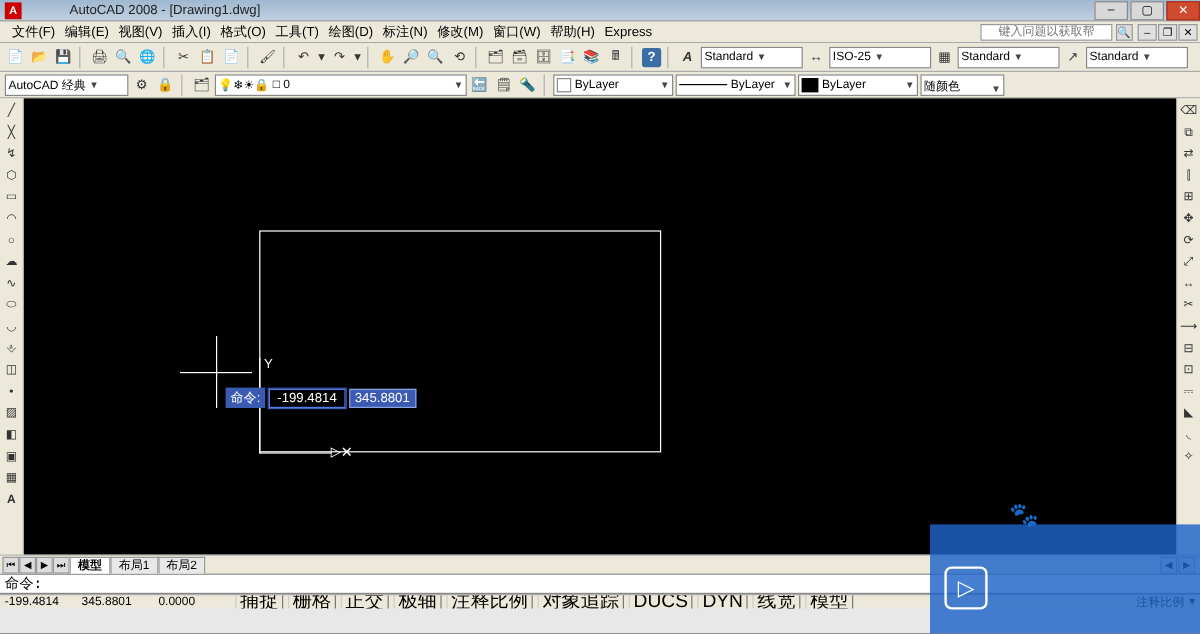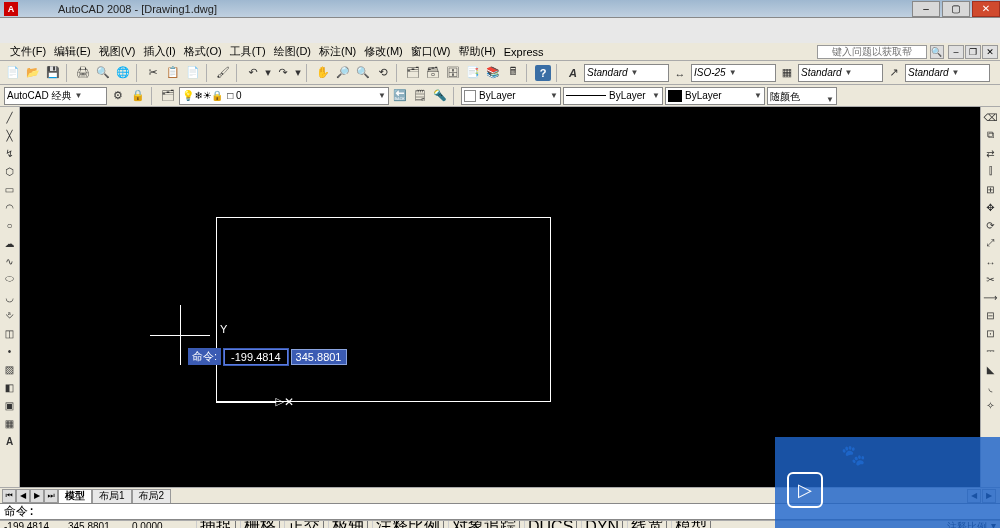--- a/index.html
+++ b/index.html
@@ -7,41 +7,41 @@
   
   
   .titlebar { height: 18px; background: linear-gradient(#9fb8d0, #c0d0e0); display: flex; align-items: center; padding-left: 4px; border-bottom: 1px solid #888; }
   .titlebar .logo { width: 14px; height: 14px; background: #c00; color: #fff; font-size: 9px; display: flex; align-items: center; justify-content: center; margin-right: 4px; font-weight: bold; }
   .titlebar .title { flex: 1; font-size: 11px; color: #222; margin-left: 36px; }
   .titlebar .winbtns { display: flex; }
   .winbtn { width: 28px; height: 16px; border: 1px solid #888; background: #d8d8d8; display: flex; align-items: center; justify-content: center; font-size: 10px; margin-left: 2px; }
   .winbtn.close { background: #d04a2e; color: #fff; border-color: #a03020; }
   
   
-  .menubar { height: 18px; background: #ece8da; display: flex; align-items: center; border-bottom: 1px solid #aaa; padding-left: 6px; margin-top: 25px; }
+  .menubar { height: 18px; background: #ece8da; display: flex; align-items: center; border-bottom: 1px solid #aaa; padding-left: 6px; }
   .menubar .menuitem { padding: 0 4px; font-size: 11px; cursor: default; }
   .menubar .help-search { margin-left: auto; display: flex; align-items: center; gap: 3px; padding-right: 4px; }
   .menubar .help-search input { width: 110px; height: 14px; font-size: 10px; border: 1px solid #999; padding: 0 14px; }
   .menubar .help-search .sbox { width: 14px; height: 14px; border: 1px solid #999; background: #ddd; display:flex;align-items:center;justify-content:center;font-size:9px; }
   .menubar .doc-btns { display: flex; gap: 1px; padding-right: 2px; }
   .doc-btn { width: 16px; height: 14px; border: 1px solid #999; background: #e0e0e0; display:flex;align-items:center;justify-content:center;font-size:9px; }
   
   
   .toolbar-row { height: 24px; background: #ece8da; border-bottom: 1px solid #aaa; display: flex; align-items: center; padding: 0 4px; gap: 2px; }
   .tbtn { width: 18px; height: 18px; border: 1px solid transparent; display: flex; align-items: center; justify-content: center; font-size: 11px; color: #333; }
   .tsep { width: 4px; height: 18px; border-left: 1px solid #b0b0b0; margin: 0 2px; }
   .tdrop { height: 18px; border: 1px solid #888; background: #fff; font-size: 10px; padding: 0 2px; display: flex; align-items: center; gap:3px; }
   .tdrop .caret { font-size: 8px; color: #444; }
   .qmark { background: #3a6ea5; color: #fff; font-weight: bold; border-radius: 2px; width: 16px; height: 16px; display:flex;align-items:center;justify-content:center; }
   
   
   .props-row { height: 22px; }
   .props-drop { flex: 0 0 auto; }
   .props-drop.w100 { width: 100px; }
-  .props-drop.w85  { width: 85px; font-style: italic; }
+  .props-drop.w85  { width: 85px; }
   .props-drop.w70  { width: 70px; align-items: flex-end; }
   .blackswatch { width: 14px; height: 12px; background: #000; display:inline-block; }
   .linepreview { width: 40px; height: 0; border-top: 1px solid #000; display:inline-block; }
   
   
   .main { display: flex; height: 380px; }
   .sidebar { width: 20px; background: #ece8da; border-right: 1px solid #aaa; display: flex; flex-direction: column; align-items: center; padding-top: 2px; gap: 2px; }
   .sidebar.right { border-right: none; border-left: 1px solid #aaa; }
   .sidebar .tbtn { width: 16px; height: 16px; font-size: 10px; }
   

